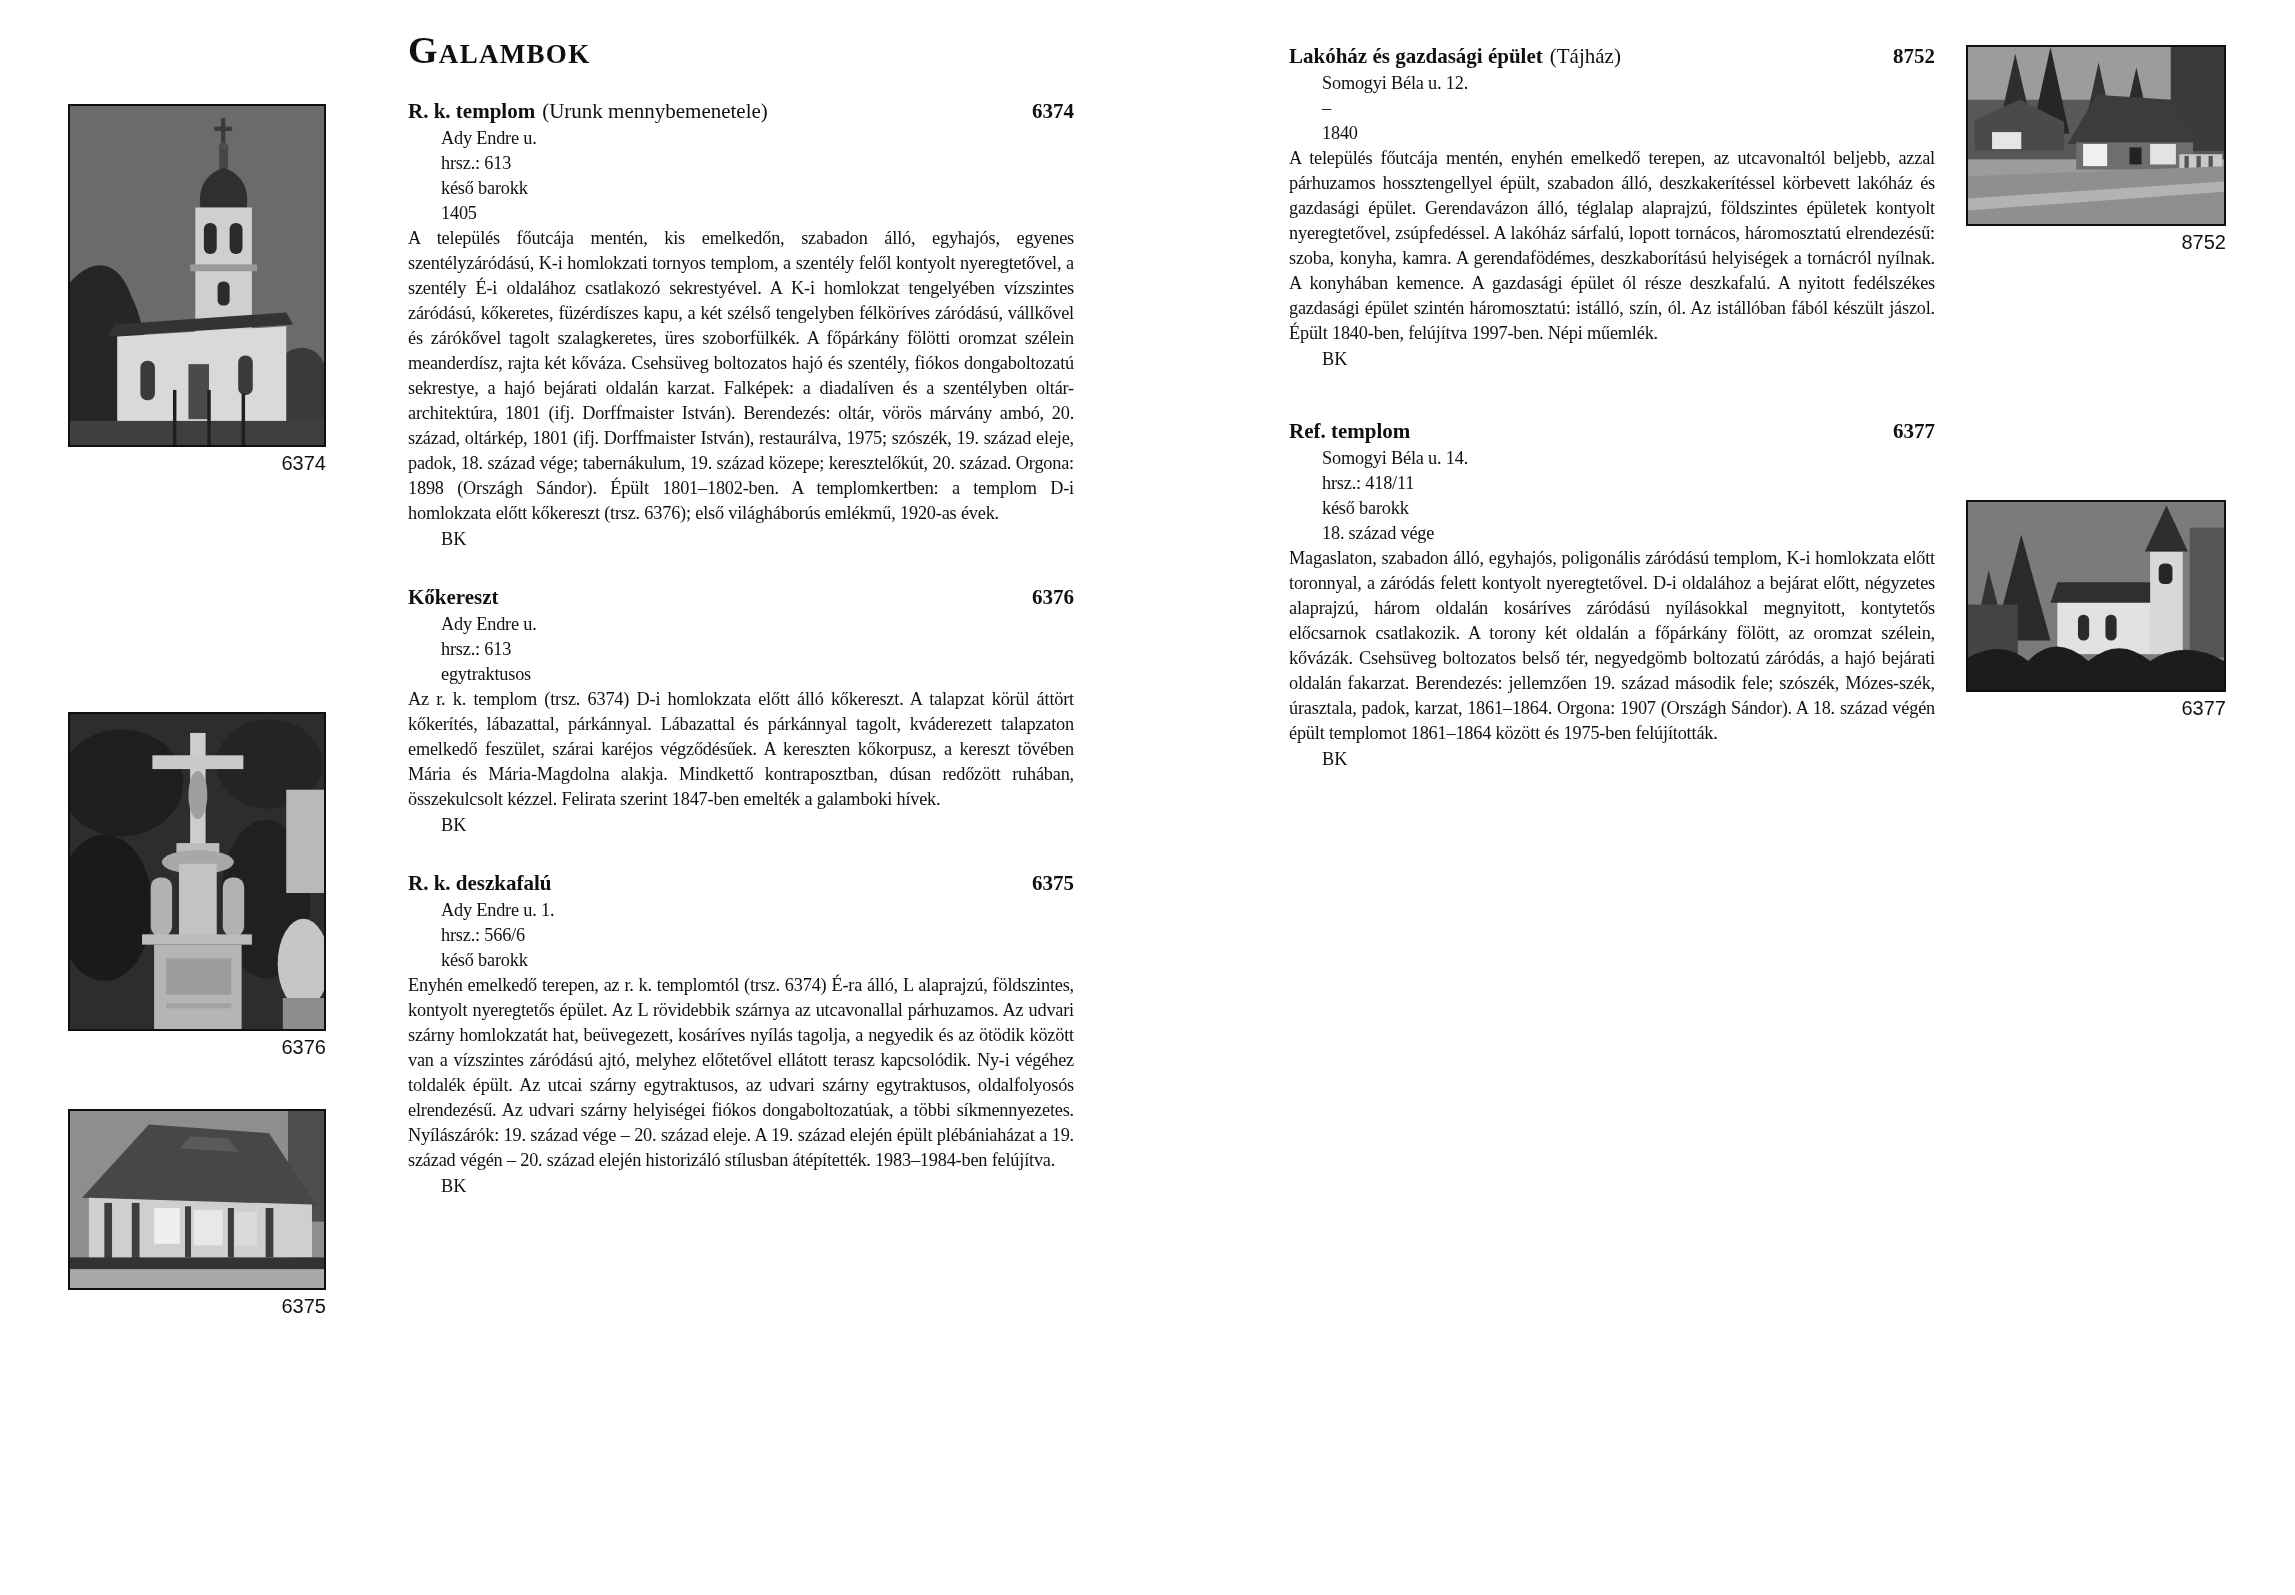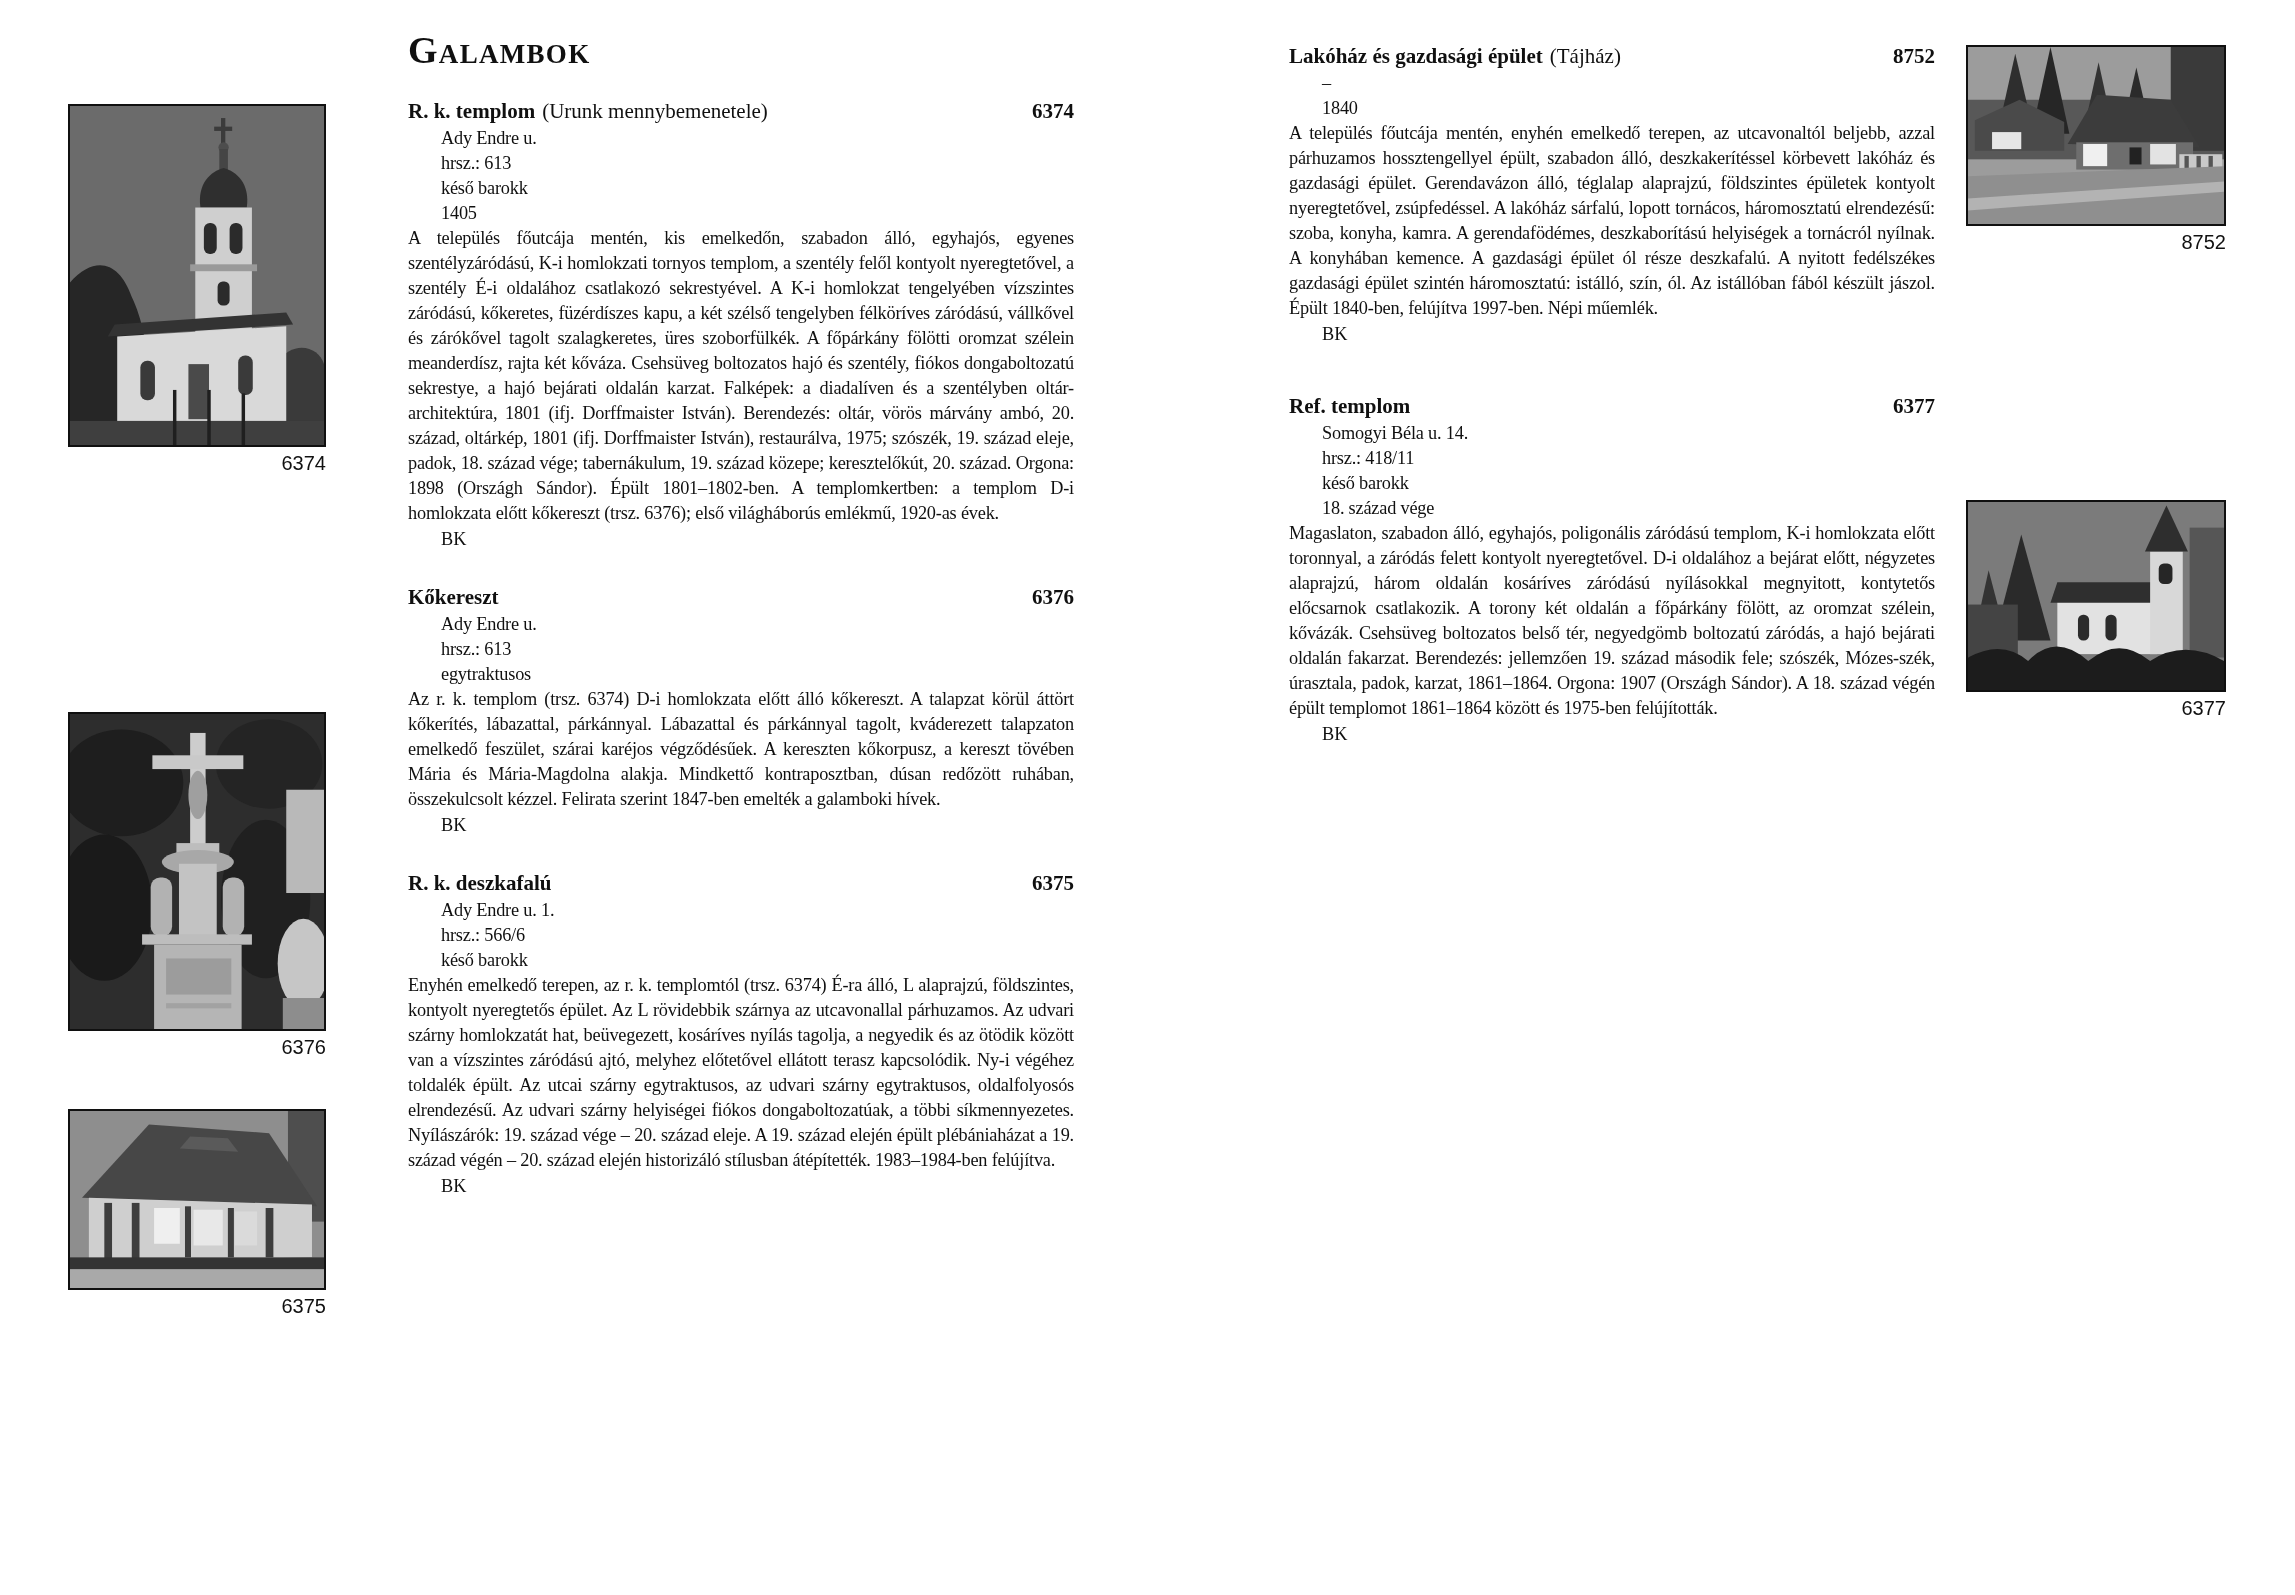--- a/index.html
+++ b/index.html
@@ -219,20 +219,21 @@
     </article>
   </section>
 
   <section class="text-col col-right">
     <article class="entry" style="margin-bottom:45px;">
       <header class="entry-head">
         <div class="entry-title"><span>Lakóház és gazdasági épület</span><span class="subtitle">(Tájház)</span></div>
         <div class="entry-number">8752</div>
       </header>
       <div class="meta">
+        <div class="meta-line">Somogyi Béla u. 12.</div>
         <div class="meta-line">–</div>
         <div class="meta-line">1840</div>
       </div>
       <p class="body">A település főutcája mentén, enyhén emelkedő terepen, az utcavonaltól beljebb, azzal párhuzamos hossztengellyel épült, szabadon álló, deszkakerítéssel körbevett lakóház és gazdasági épület. Gerendavázon álló, téglalap alaprajzú, földszintes épületek kontyolt nyeregtetővel, zsúpfedéssel. A lakóház sárfalú, lopott tornácos, háromosztatú elrendezésű: szoba, konyha, kamra. A gerendafödémes, deszkaborítású helyiségek a tornácról nyílnak. A konyhában kemence. A gazdasági épület ól része deszkafalú. A nyitott fedélszékes gazdasági épület szintén háromosztatú: istálló, szín, ól. Az istállóban fából készült jászol. Épült 1840-ben, felújítva 1997-ben. Népi műemlék.</p>
       <div class="sig">BK</div>
     </article>
 
     <article class="entry">
       <header class="entry-head">
         <div class="entry-title"><span>Ref. templom</span></div>

